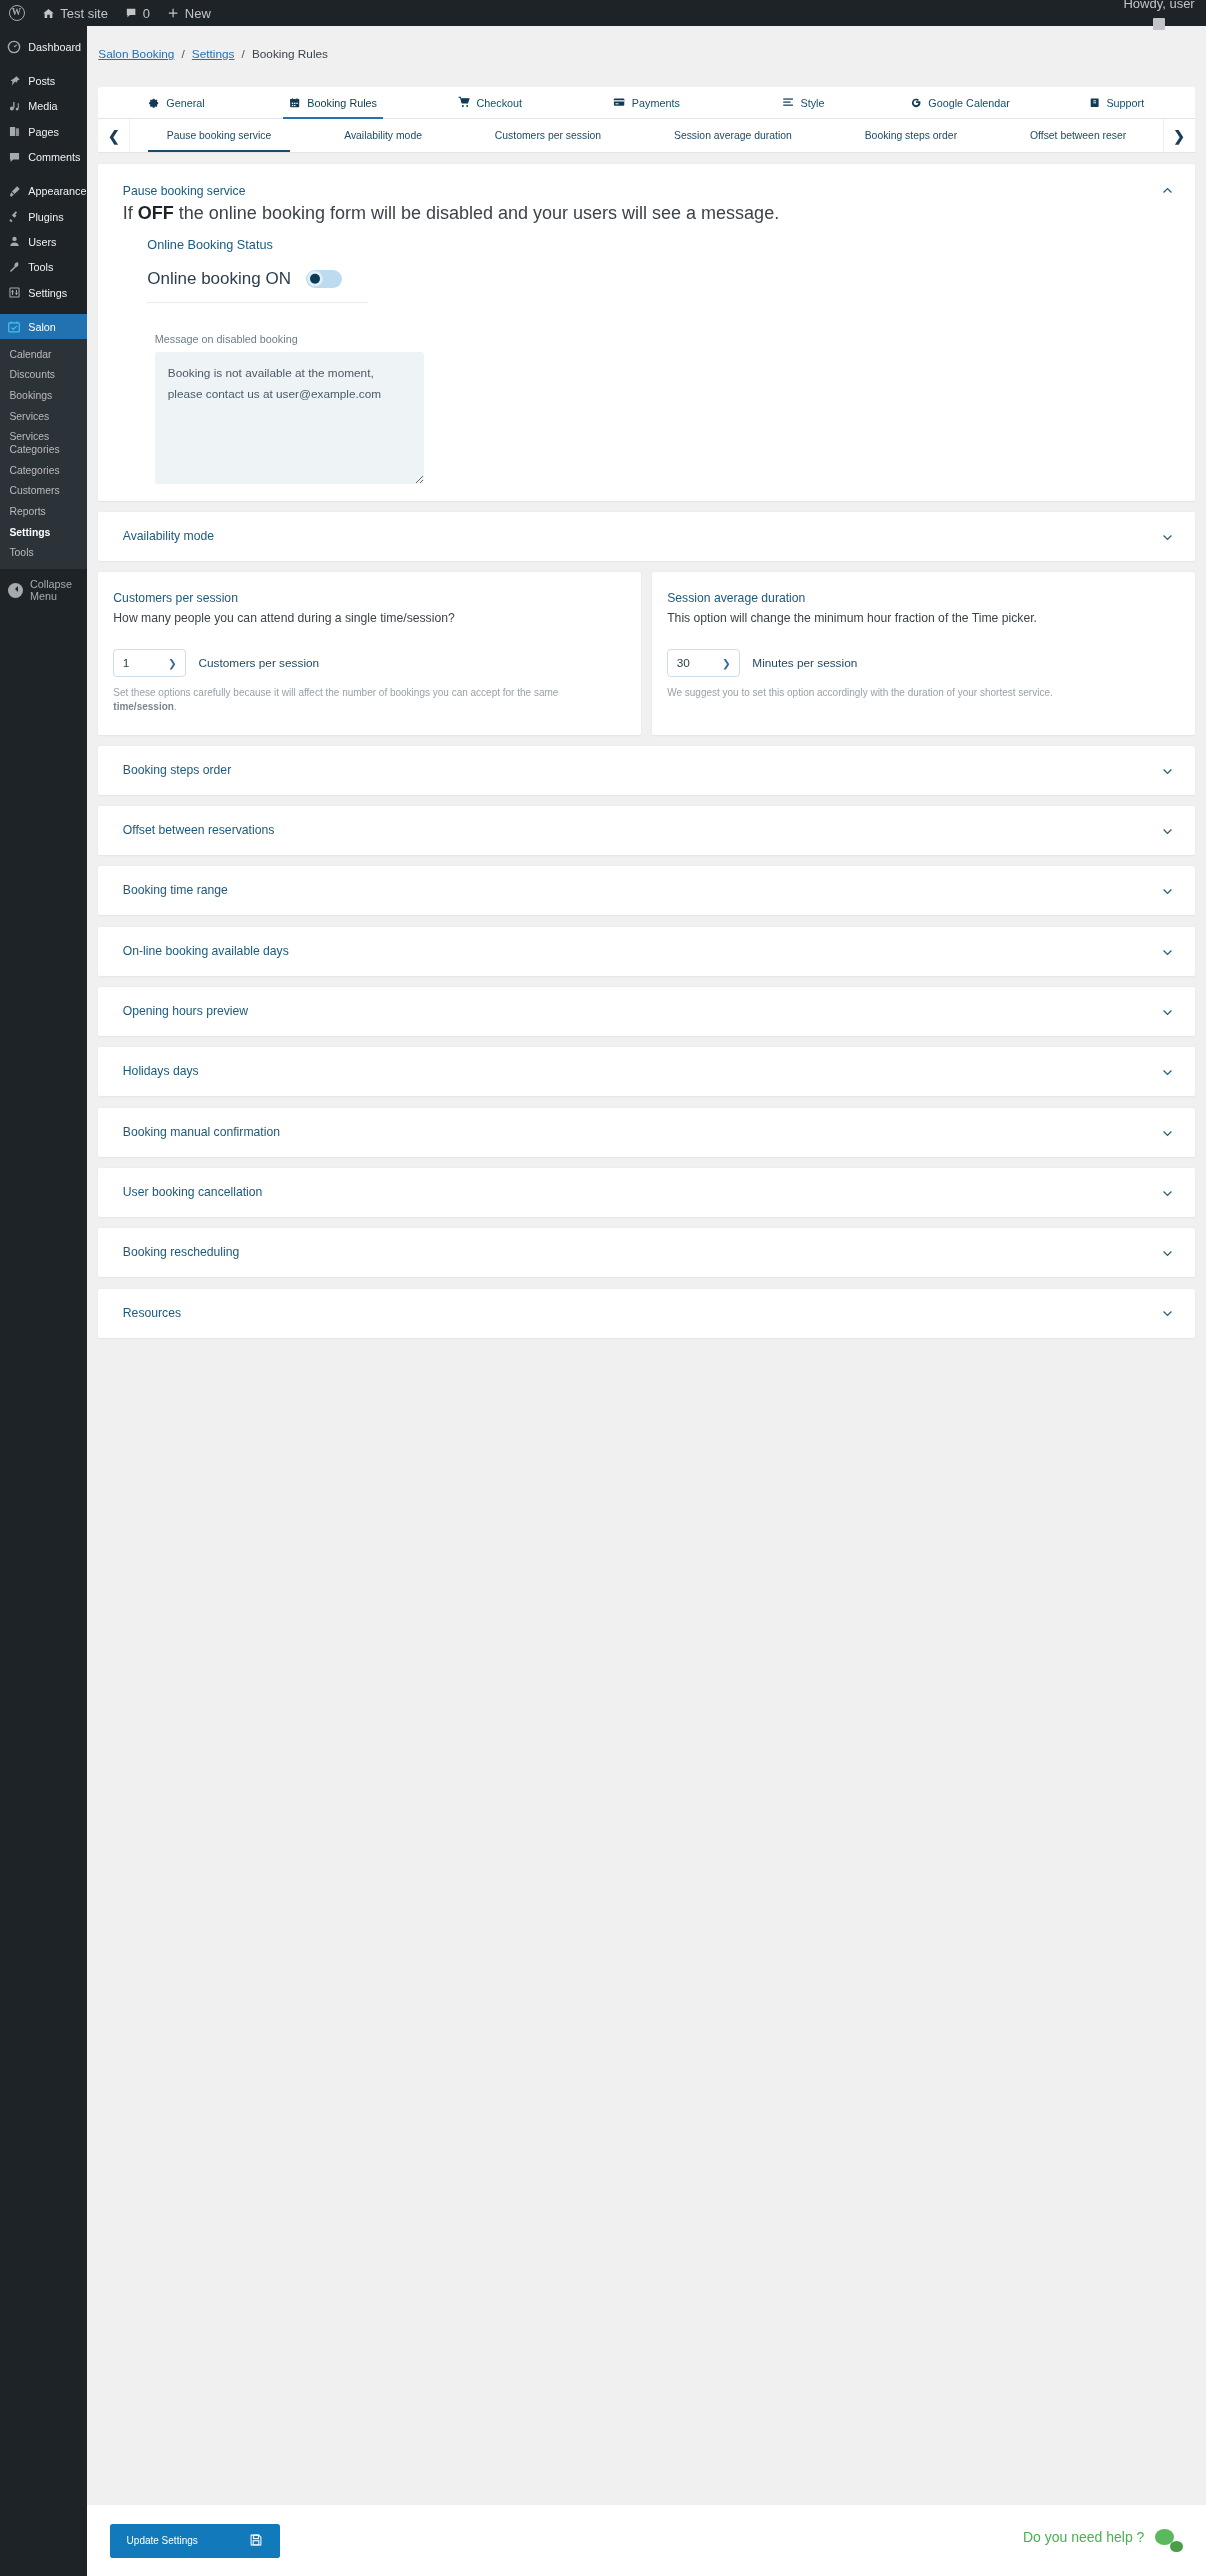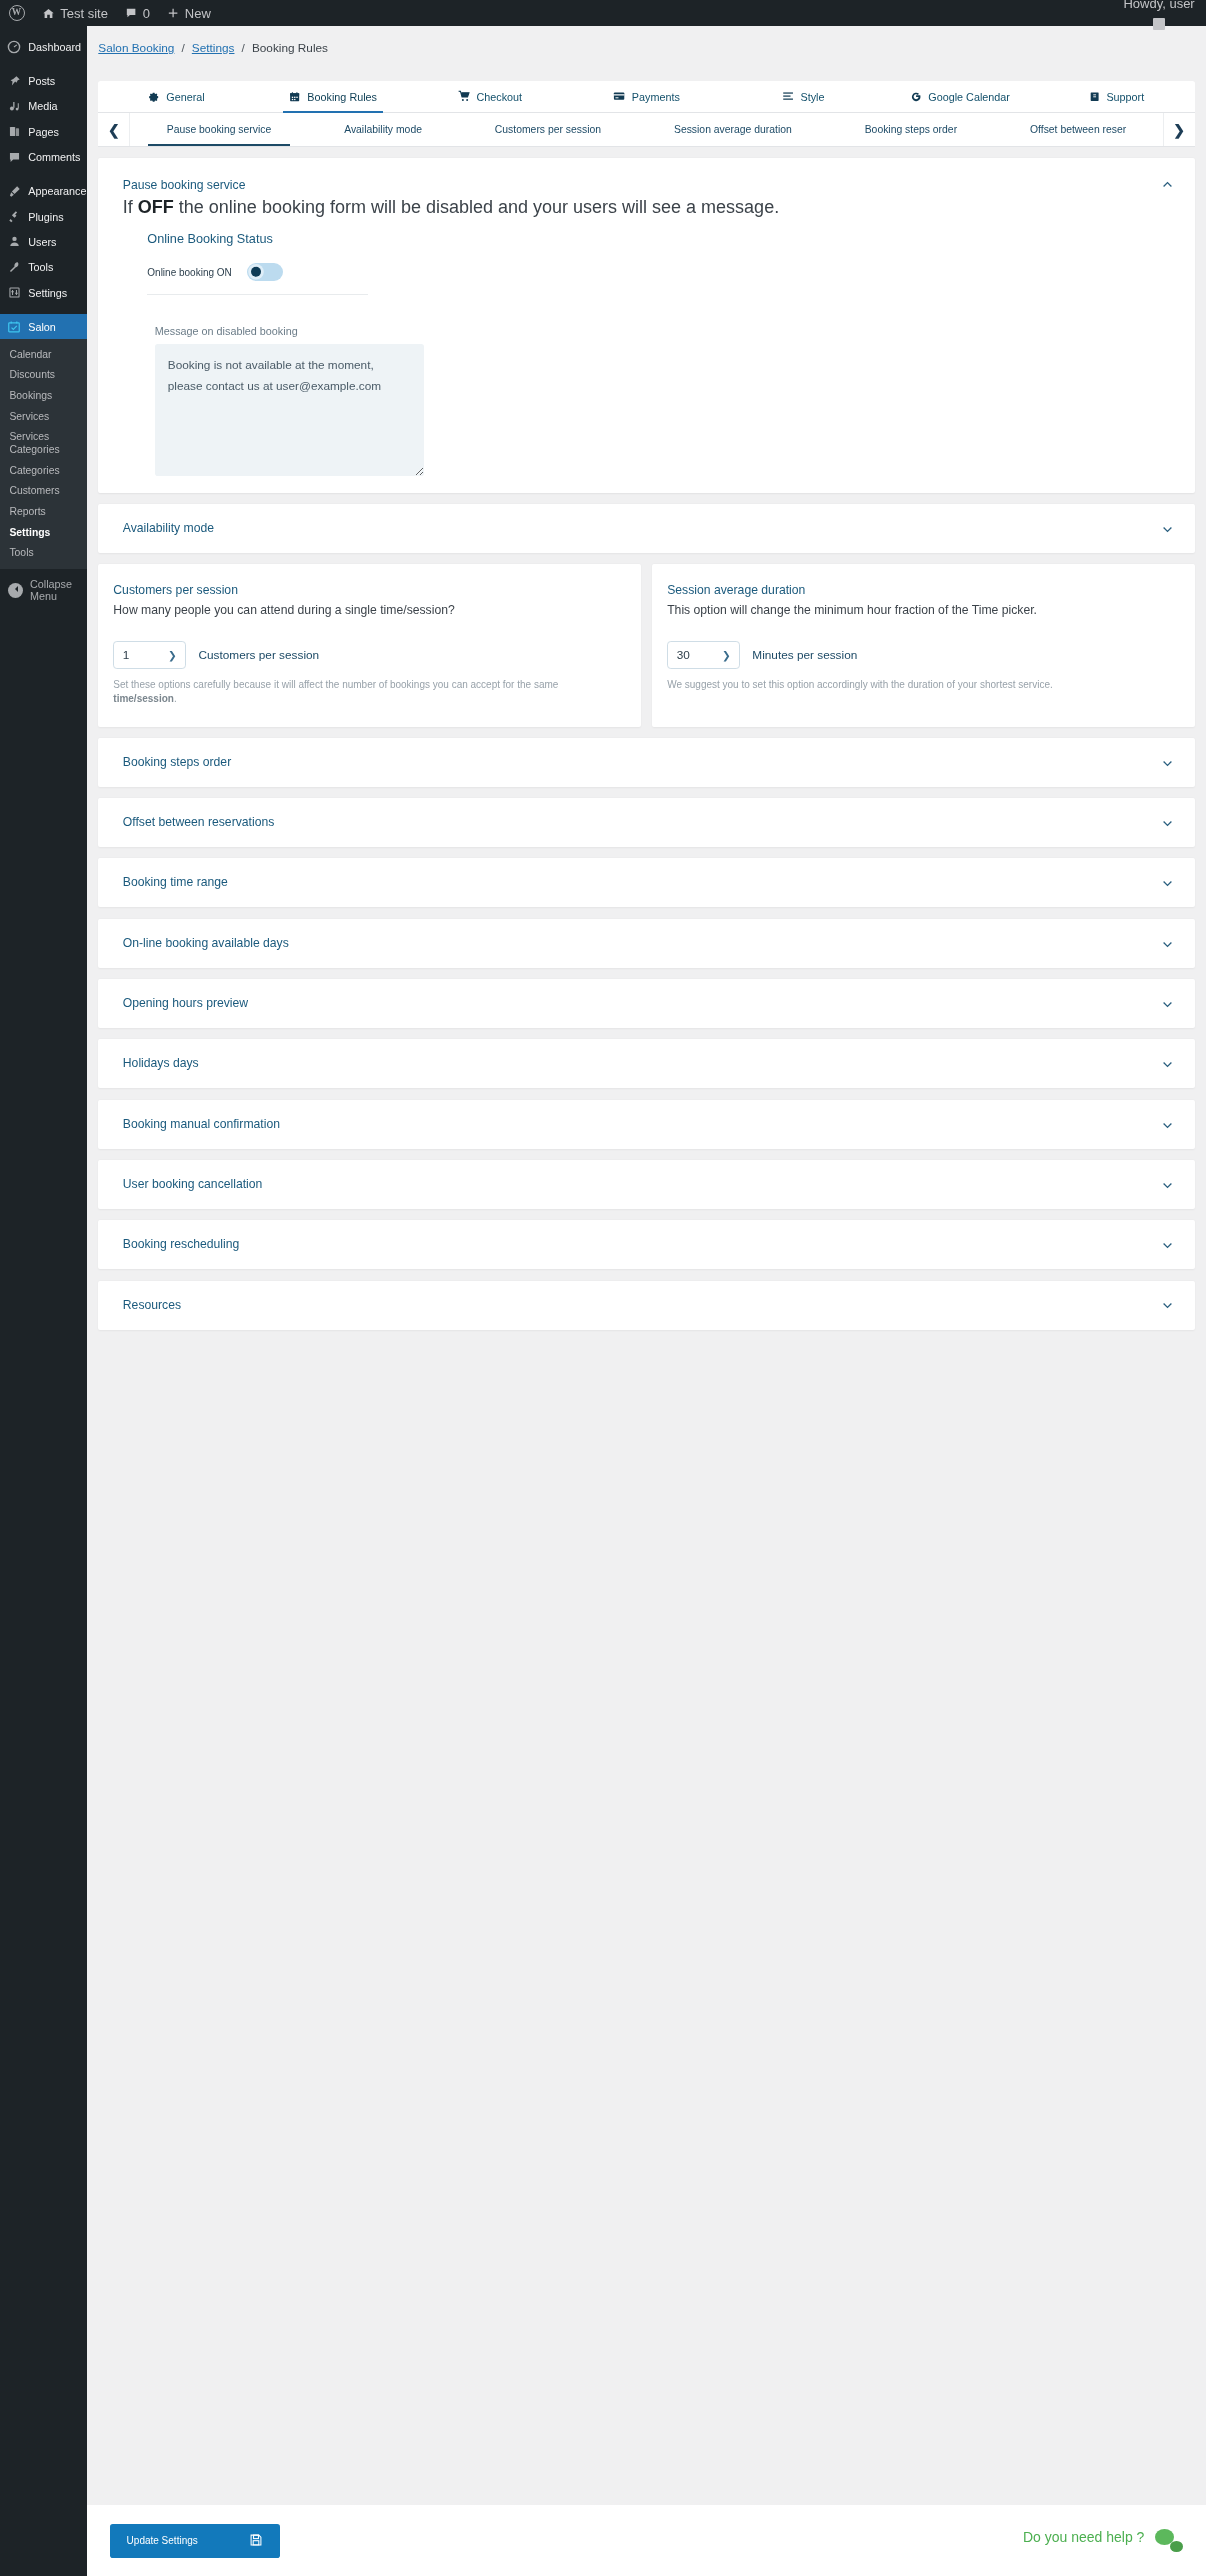--- a/index.html
+++ b/index.html
@@ -44,21 +44,21 @@
     border: 7.5px solid transparent; border-right-color: #f0f0f1;
   }
   .submenu { background: #2c3338; padding: 4.7px 0 5.7px 0; }
   .submenu-item { display: block; padding: 3.8px 0 3.8px 9.4px; font-size: 10.4px; color: #b9babd; line-height: 13px; }
   .submenu-item.active { color: #fff; font-weight: bold; }
   .collapse-row { display:flex; align-items:center; gap:7.5px; padding: 9.4px 0 9.4px 7.5px; font-size: 10.8px; color:#a7aaad;}
   .collapse-circle { width: 15px; height: 15px; border-radius: 50%; background:#a7aaad; position:relative; flex:0 0 15px;}
   .collapse-circle::after{content:"";position:absolute;top:3.8px;left:4.7px;border:3.8px solid transparent;border-right-color:#1d2327;}
 
   
-  .content { position: absolute; top: 26px; left: 87px; width: 1119px; padding: 0; }
+  .content { position: absolute; top: 32px; left: 87px; width: 1119px; padding: 0; }
   .breadcrumb { padding: 15px 0 0 11.3px; font-size: 11.8px; color: #3c434a; }
   .breadcrumb a { color: #2271b1; text-decoration: underline; }
   .breadcrumb .sep { color: #50575e; padding: 0 3.8px; }
 
   .panel-wrap { padding: 26px 11.3px 0 11.3px; }
 
   
   .tabs-bar {
     background: #fff; border-radius: 2.8px 2.8px 0 0; display: flex;
     align-items: stretch; height: 32px; border-bottom: 0.9px solid #e2e4e7;
@@ -116,21 +116,21 @@
   }
   .collapsed-card .card-title { font-size: 12.2px; color: #1b5a7d; }
   .collapsed-card .chev { top: 50%; margin-top: -6.6px; }
 
   .card-body { padding: 15px 24.5px 0 49px; }
   .section-label { font-size: 12.7px; color: #1b5a7d; margin-bottom: 17px; }
   .toggle-row {
     display: flex; align-items: center; gap: 15px; padding-bottom: 13px;
     border-bottom: 0.9px solid #e8ebed; width: 221px;
   }
-  .toggle-label { font-size: 10px; color: #2c3f4d; }
+  .toggle-label { font-size: 17px; color: #2c3f4d; }
   .switch {
     width: 36px; height: 18px; border-radius: 10.4px; background: #bcdbef;
     position: relative; flex: 0 0 36px;
   }
   .switch .knob {
     position: absolute; left: 3.8px; top: 50%; transform: translateY(-50%);
     width: 10.4px; height: 10.4px; border-radius: 50%; background: #0d3b56;
     box-shadow: 0 0 0 2.8px #dfeef8;
   }
   .field-label { font-size: 10.8px; color: #6b7c88; margin: 30px 0 6.6px 7.5px; }

